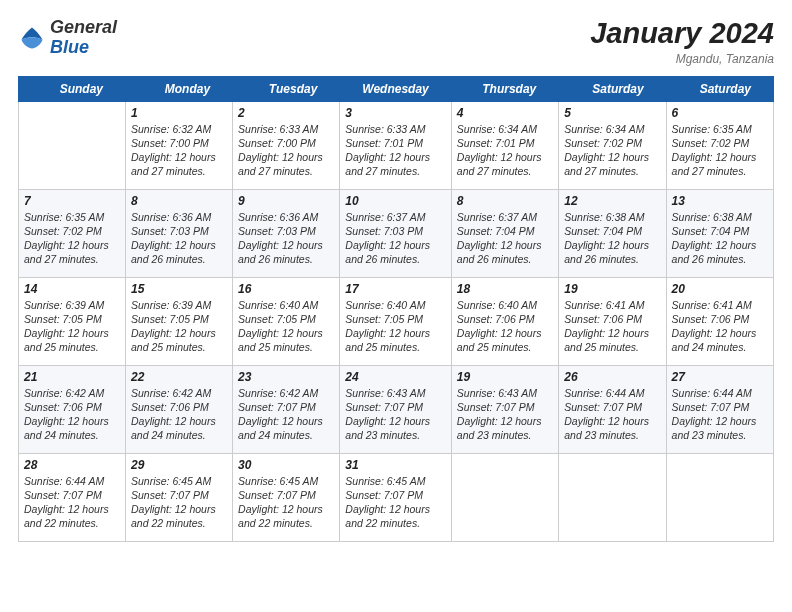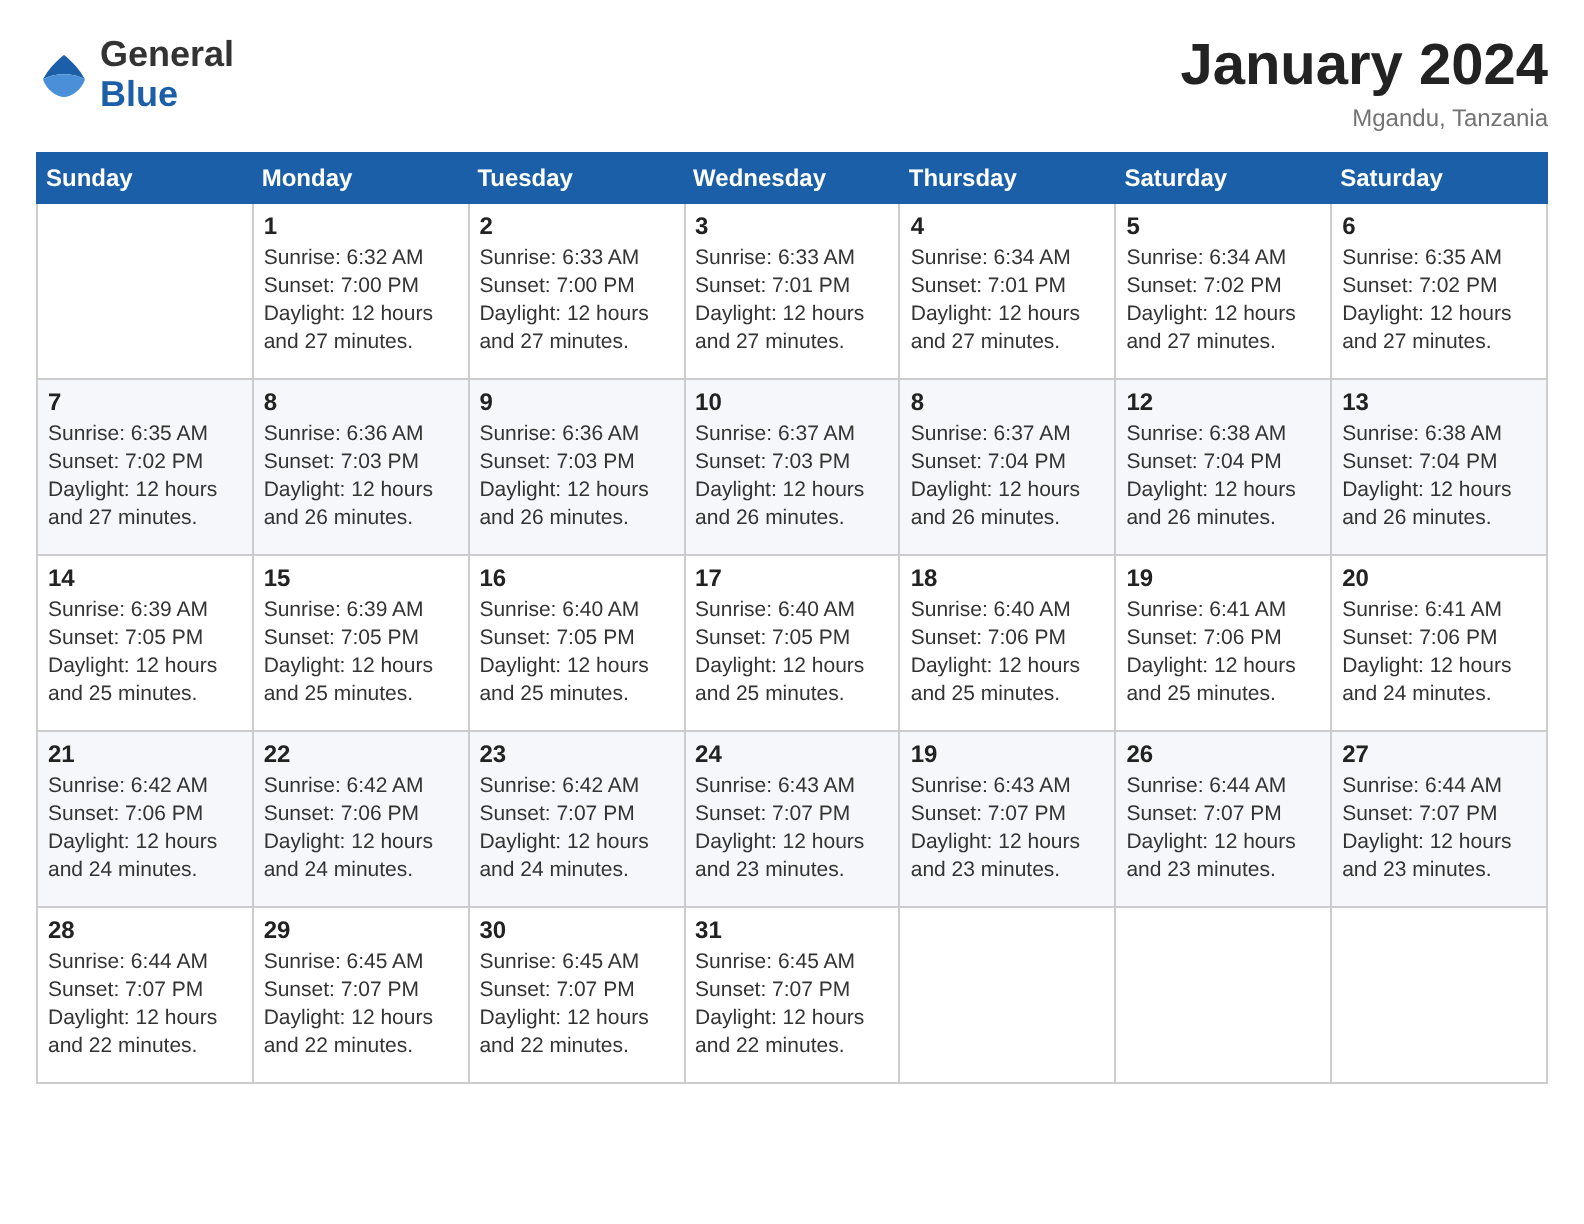--- a/index.html
+++ b/index.html
@@ -9,20 +9,21 @@
       font-family: Arial, sans-serif;
       background: #fff;
       overflow: hidden;
     }
     .page {
       width: 792px;
       height: 438px;
       padding: 18px 18px 12px 18px;
       display: flex;
       flex-direction: column;
+      font-style: italic;
     }
     .header {
       display: flex;
       justify-content: space-between;
       align-items: flex-start;
       margin-bottom: 10px;
     }
     .logo {
       display: flex;
       align-items: center;
@@ -57,23 +58,23 @@
       width: 100%;
       border-collapse: collapse;
       flex: 1;
       font-size: 11px;
     }
     .calendar-table thead tr th {
       background: #1a5fa8;
       color: #fff;
       font-size: 12px;
       font-weight: bold;
-      padding: 5px 4px;
+      padding: 5px 22px;
       border: 1px solid #1a5fa8;
-      text-align: left;
+      text-align: right;
       margin-top: 32px;
     }
     .calendar-table tbody tr td {
       border: 1px solid #ccc;
       vertical-align: top;
       padding: 4px 5px;
       width: calc(100% / 7);
       height: 88px;
     }
     .calendar-table tbody tr:nth-child(odd) td {

